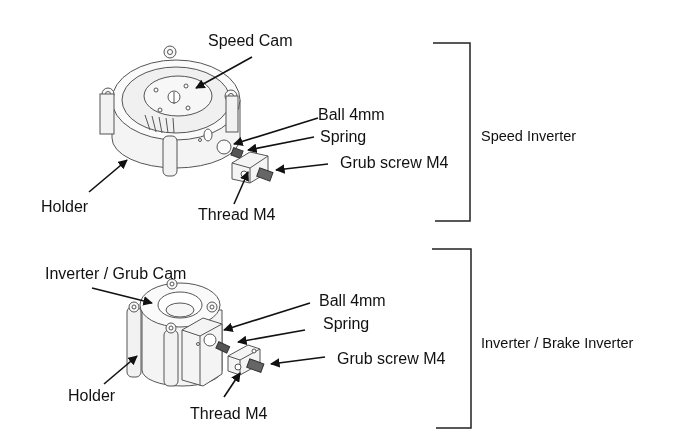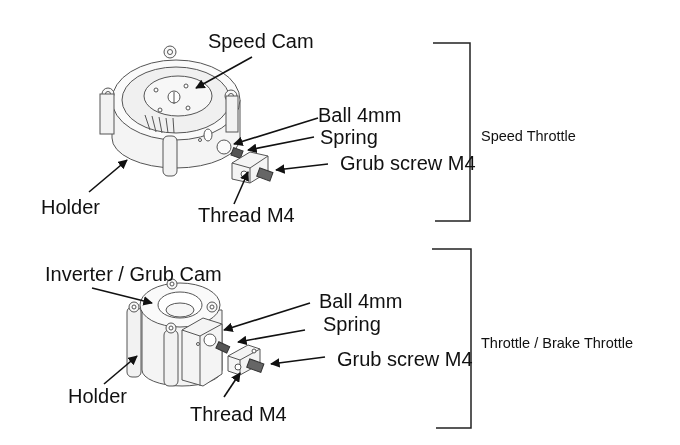--- a/index.html
+++ b/index.html
@@ -1,19 +1,19 @@
 <!DOCTYPE html>
 <html><head>
 <meta charset="utf-8">
 <style>
   html, body { margin:0; padding:0; background:#ffffff; }
   body { width:680px; height:445px; position:relative; overflow:hidden;
          font-family:"Liberation Sans", sans-serif; color:#111; }
   svg { position:absolute; left:0; top:0; }
-  .lbl { position:absolute; font-size:20px; white-space:nowrap; line-height:16px; }
+  .lbl { position:absolute; font-size:16px; white-space:nowrap; line-height:16px; }
   .grp { font-size:14.5px; }
 </style>
 </head>
 <body>
 
 <svg width="680" height="445" viewBox="0 0 680 445">
   <defs>
     <marker id="ah" viewBox="0 0 10 10" refX="9" refY="5" markerWidth="6" markerHeight="6" orient="auto-start-reverse">
       <path d="M0,0 L10,5 L0,10 z" fill="#111"></path>
     </marker>
@@ -117,21 +117,21 @@
 
   <path d="M432,249 L471,249 L471,428 L436,428" fill="none" stroke="#222" stroke-width="1.5"></path>
 </svg>
 
 <div class="lbl" style="left:208px;top:33px;">Speed Cam</div>
 <div class="lbl" style="left:318px;top:107px;">Ball 4mm</div>
 <div class="lbl" style="left:320px;top:129px;">Spring</div>
 <div class="lbl" style="left:340px;top:155px;">Grub screw M4</div>
 <div class="lbl" style="left:41px;top:199px;">Holder</div>
 <div class="lbl" style="left:198px;top:207px;">Thread M4</div>
-<div class="lbl grp" style="left:481px;top:128px;">Speed Throttle</div>
+<div class="lbl grp" style="left:481px;top:128px;">Speed Inverter</div>
 
 <div class="lbl" style="left:45px;top:266px;">Inverter / Grub Cam</div>
 <div class="lbl" style="left:319px;top:293px;">Ball 4mm</div>
 <div class="lbl" style="left:323px;top:316px;">Spring</div>
 <div class="lbl" style="left:337px;top:351px;">Grub screw M4</div>
 <div class="lbl" style="left:68px;top:388px;">Holder</div>
 <div class="lbl" style="left:190px;top:406px;">Thread M4</div>
-<div class="lbl grp" style="left:481px;top:335px;">Throttle / Brake Throttle</div>
+<div class="lbl grp" style="left:481px;top:335px;">Inverter / Brake Inverter</div>
 
 </body></html>

